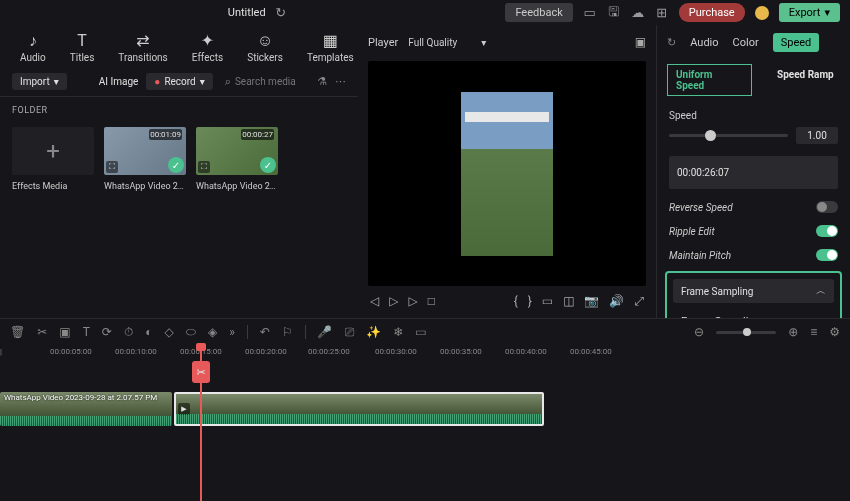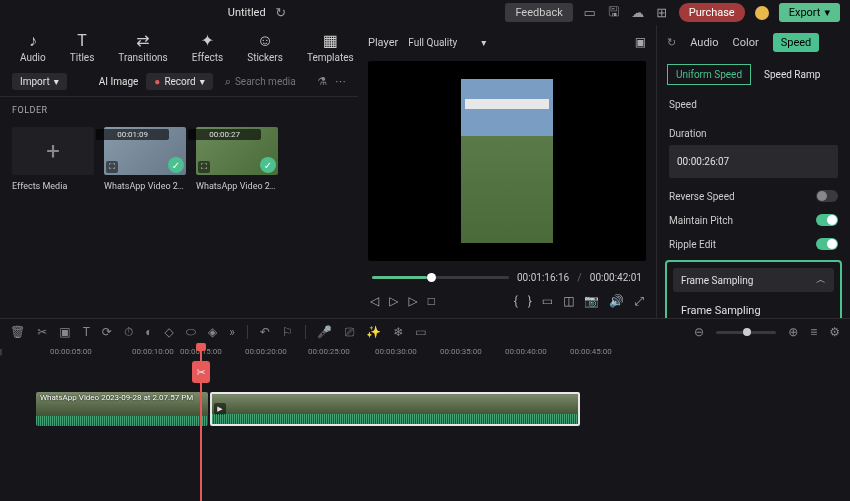--- a/index.html
+++ b/index.html
@@ -25,21 +25,21 @@
 .source-toolbar { display:flex; align-items:center; gap:8px; padding:6px 12px; border-bottom:1px solid #2a2a2e; }
 .dropdown { background:#2a2a2e; padding:3px 8px; border-radius:3px; display:flex; align-items:center; gap:4px; font-size:10px; }
 .search-wrap { flex:1; display:flex; align-items:center; gap:4px; background:transparent; padding:2px 4px; }
 .search-wrap input { background:transparent; border:none; color:#888; font-size:10px; outline:none; width:100%; }
 .folder-label { padding:8px 12px 4px; font-size:9px; color:#aaa; letter-spacing:0.5px; }
 .media-grid { display:flex; gap:10px; padding:8px 12px; }
 .media-item { width:82px; }
 .media-thumb { width:82px; height:48px; background:#2a2a2e; border-radius:2px; position:relative; display:flex; align-items:center; justify-content:center; }
 .media-thumb.import { background:#202024; }
 .media-thumb .plus { font-size:24px; color:#888; }
-.media-thumb .dur { position:absolute; top:2px; right:17px; font-size:8px; background:rgba(0,0,0,0.6); padding:1px 21px; border-radius:2px; }
+.media-thumb .dur { position:absolute; top:2px; right:4px; font-size:8px; background:rgba(0,0,0,0.6); padding:1px 1px; border-radius:2px; }
 .media-thumb .check { position:absolute; bottom:2px; right:2px; width:16px; height:16px; background:#4ac18e; border-radius:50%; display:flex; align-items:center; justify-content:center; font-size:10px; color:#fff; }
 .media-thumb .corner { position:absolute; bottom:2px; left:2px; width:12px; height:12px; background:rgba(0,0,0,0.5); border-radius:2px; display:flex; align-items:center; justify-content:center; font-size:8px; }
 .media-name { font-size:9px; margin-top:6px; color:#ccc; white-space:nowrap; overflow:hidden; text-overflow:ellipsis; }
 .vid-thumb { background:linear-gradient(135deg,#8899aa 0%,#667788 100%); }
 .vid-thumb2 { background:linear-gradient(135deg,#6a8a5a 0%,#4a6a3a 100%); }
 
 .center-panel { width:298px; background:#16161a; display:flex; flex-direction:column; padding:6px 10px; }
 .player-header { display:flex; align-items:center; gap:10px; padding:4px 0 8px; }
 .player-header .label { font-size:11px; color:#ccc; }
 .quality-dd { background:transparent; color:#ccc; font-size:10px; display:flex; align-items:center; gap:12px; }
@@ -54,26 +54,26 @@
 .time-display { font-size:10px; color:#ccc; }
 .time-sep { color:#666; }
 .player-controls { display:flex; align-items:center; justify-content:space-between; padding:4px 2px; }
 .player-controls .group { display:flex; align-items:center; gap:10px; }
 .pc-icon { color:#aaa; font-size:12px; }
 
 .right-panel { width:194px; background:#16161a; display:flex; flex-direction:column; border-left:1px solid #2a2a2e; }
 .rp-tabs { display:flex; align-items:center; gap:14px; padding:8px 10px; }
 .rp-tab { font-size:11px; color:#ccc; cursor:pointer; }
 .rp-tab.active { background:#4ac18e; color:#000; padding:3px 8px; border-radius:3px; }
-.speed-modes { display:flex; gap:4px; padding:4px 10px 8px; }
+.speed-modes { display:flex; gap:16px; padding:4px 10px 8px;font-weight:bold; }
 .speed-mode { font-size:10px; padding:4px 8px; border:1px solid transparent; }
 .speed-mode.active { border:1px solid #4ac18e; color:#4ac18e; }
 .rp-section { padding:6px 12px; }
 .rp-label { font-size:10px; color:#ccc; margin-bottom:6px; }
-.rp-row { display:flex; align-items:center; justify-content:space-between; padding:6px 12px; }
+.rp-row { display:flex; align-items:center; justify-content:space-between; padding:6px 12px;font-style:italic; }
 .rp-row .lbl { font-size:10px; color:#ccc; }
 .slider-row { display:flex; align-items:center; gap:8px; }
 .slider-track { flex:1; height:3px; background:#3a3a3e; position:relative; border-radius:2px; }
 .slider-thumb { position:absolute; left:30%; top:-4px; width:11px; height:11px; background:#ccc; border-radius:50%; }
 .value-box { background:#2a2a2e; padding:3px 8px; border-radius:2px; font-size:10px; width:42px; text-align:center; }
 .toggle { width:22px; height:12px; background:#3a3a3e; border-radius:6px; position:relative; }
 .toggle .knob { width:10px; height:10px; background:#888; border-radius:50%; position:absolute; top:1px; left:1px; }
 .toggle.on { background:#4ac18e; }
 .toggle.on .knob { left:11px; background:#fff; }
 .interp-box { margin:4px 8px; border:2px solid #4ac18e; border-radius:4px; padding:6px 6px; }
@@ -89,21 +89,21 @@
 .tl-toolbar .sep { width:1px; height:14px; background:#3a3a3e; }
 .tl-toolbar .spacer { flex:1; }
 .zoom-slider { width:60px; height:3px; background:#3a3a3e; position:relative; border-radius:2px; }
 .zoom-slider .zthumb { position:absolute; left:45%; top:-3px; width:8px; height:8px; background:#ccc; border-radius:50%; }
 .ruler { display:flex; padding:2px 0 2px 4px; position:relative; height:16px; }
 .ruler .tick { font-size:8px; color:#888; position:absolute; }
 .playhead { position:absolute; left:200px; top:0; width:2px; background:#e85a5a; height:100%; z-index:5; }
 .playhead::before { content:''; position:absolute; top:-2px; left:-4px; width:10px; height:8px; background:#e85a5a; border-radius:2px; }
 .tl-tracks { position:relative; flex:1; }
 .scissors { position:absolute; left:192px; top:16px; width:18px; height:22px; background:#e85a5a; border-radius:3px; display:flex; align-items:center; justify-content:center; font-size:11px; z-index:6; }
-.track { height:36px; display:flex; align-items:center; position:relative; margin-top:30px;padding-left:36px; }
+.track { height:36px; display:flex; align-items:center; position:relative; margin-top:30px; }
 .clip { height:34px; background:linear-gradient(to bottom,#7a8a6a 0%,#4a5a3a 60%,#2a4a3a 100%); border-radius:2px; position:relative; overflow:hidden; }
 .clip.c1 { width:172px; }
 .clip.c2 { width:370px; margin-left:2px; border:2px solid #e8e8e8; }
 .clip .clip-label { position:absolute; top:1px; left:4px; font-size:8px; color:#fff; text-shadow:0 0 2px #000; }
 .clip .play-badge { position:absolute; left:2px; top:50%; transform:translateY(-50%); width:12px; height:12px; background:rgba(0,0,0,0.5); border-radius:2px; display:flex; align-items:center; justify-content:center; font-size:7px; }
 .clip .wave { position:absolute; bottom:0; left:0; right:0; height:10px; background:repeating-linear-gradient(90deg,#4ac18e 0,#4ac18e 1px,transparent 1px,transparent 2px); opacity:0.7; }
 </style>
 </head>
 <body>
 
@@ -211,29 +211,20 @@
             <span style="margin-left:12px">▾</span>
           </div>
         <div class="spacer"></div>
         <span class="pc-icon">▣</span>
       </div>
       <div class="preview">
         <div class="preview-inner">
             <div class="banner"></div>
           </div>
       </div>
-      <div class="scrubber">
-        <div class="scrub-track">
-          <div class="scrub-fill"></div>
-            <div class="scrub-thumb"></div>
-        </div>
-        <span class="time-display">00:01:16:16</span>
-        <span class="time-sep">/</span>
-        <span class="time-display">00:00:42:01</span>
-      </div>
       <div class="player-controls">
         <div class="group">
           <span class="pc-icon">◁</span>
           <span class="pc-icon">▷</span>
           <span class="pc-icon">▷</span>
           <span class="pc-icon">□</span>
         </div>
         <div class="group">
           <span class="pc-icon">{</span>
           <span class="pc-icon">}</span>
@@ -252,39 +243,44 @@
         <span class="rp-tab">Audio</span>
         <span class="rp-tab">Color</span>
         <span class="rp-tab active">Speed</span>
       </div>
       <div class="speed-modes">
         <span class="speed-mode active">Uniform Speed</span>
         <span class="speed-mode" style="overflow:hidden;white-space:nowrap;max-width:72px;">Speed Ramp</span>
       </div>
       <div class="rp-section">
         <div class="rp-label">Speed</div>
+        <div class="slider-row">
+          <div class="slider-track">
+              <div class="slider-thumb"></div>
+            </div>
+          <div class="value-box">1.00</div>
+        </div>
       </div>
       <div class="rp-section">
-        <div class="rp-label">Duration</div>
         <div class="value-box" style="width:100%;text-align:left;padding:11px 8px;">00:00:26:07</div>
       </div>
       <div class="rp-row">
         <span class="lbl">Reverse Speed</span>
         <div class="toggle">
             <div class="knob"></div>
           </div>
       </div>
       <div class="rp-row">
-        <span class="lbl">Maintain Pitch</span>
+        <span class="lbl">Ripple Edit</span>
         <div class="toggle on">
             <div class="knob"></div>
           </div>
       </div>
       <div class="rp-row">
-        <span class="lbl">Ripple Edit</span>
+        <span class="lbl">Maintain Pitch</span>
         <div class="toggle on">
             <div class="knob"></div>
           </div>
       </div>
       <div class="interp-box">
         <div class="interp-select">
           <span>Frame Sampling</span>
           <span>︿</span>
         </div>
         <div class="interp-opt">
@@ -331,21 +327,21 @@
           <div class="zthumb"></div>
         </div>
       <span class="tlicon">⊕</span>
       <span class="tlicon">≡</span>
       <span class="tlicon">⚙</span>
     </div>
     <div class="tl-tracks">
       <div class="ruler">
         <span class="tick" style="left:0px">|</span>
         <span class="tick" style="left:50px">00:00:05:00</span>
-        <span class="tick" style="left:132px">00:00:10:00</span>
+        <span class="tick" style="left:115px">00:00:10:00</span>
         <span class="tick" style="left:180px">00:00:15:00</span>
         <span class="tick" style="left:245px">00:00:20:00</span>
         <span class="tick" style="left:308px">00:00:25:00</span>
         <span class="tick" style="left:375px">00:00:30:00</span>
         <span class="tick" style="left:440px">00:00:35:00</span>
         <span class="tick" style="left:505px">00:00:40:00</span>
         <span class="tick" style="left:570px">00:00:45:00</span>
       </div>
       <div class="playhead"></div>
       <div class="scissors">✂</div>

